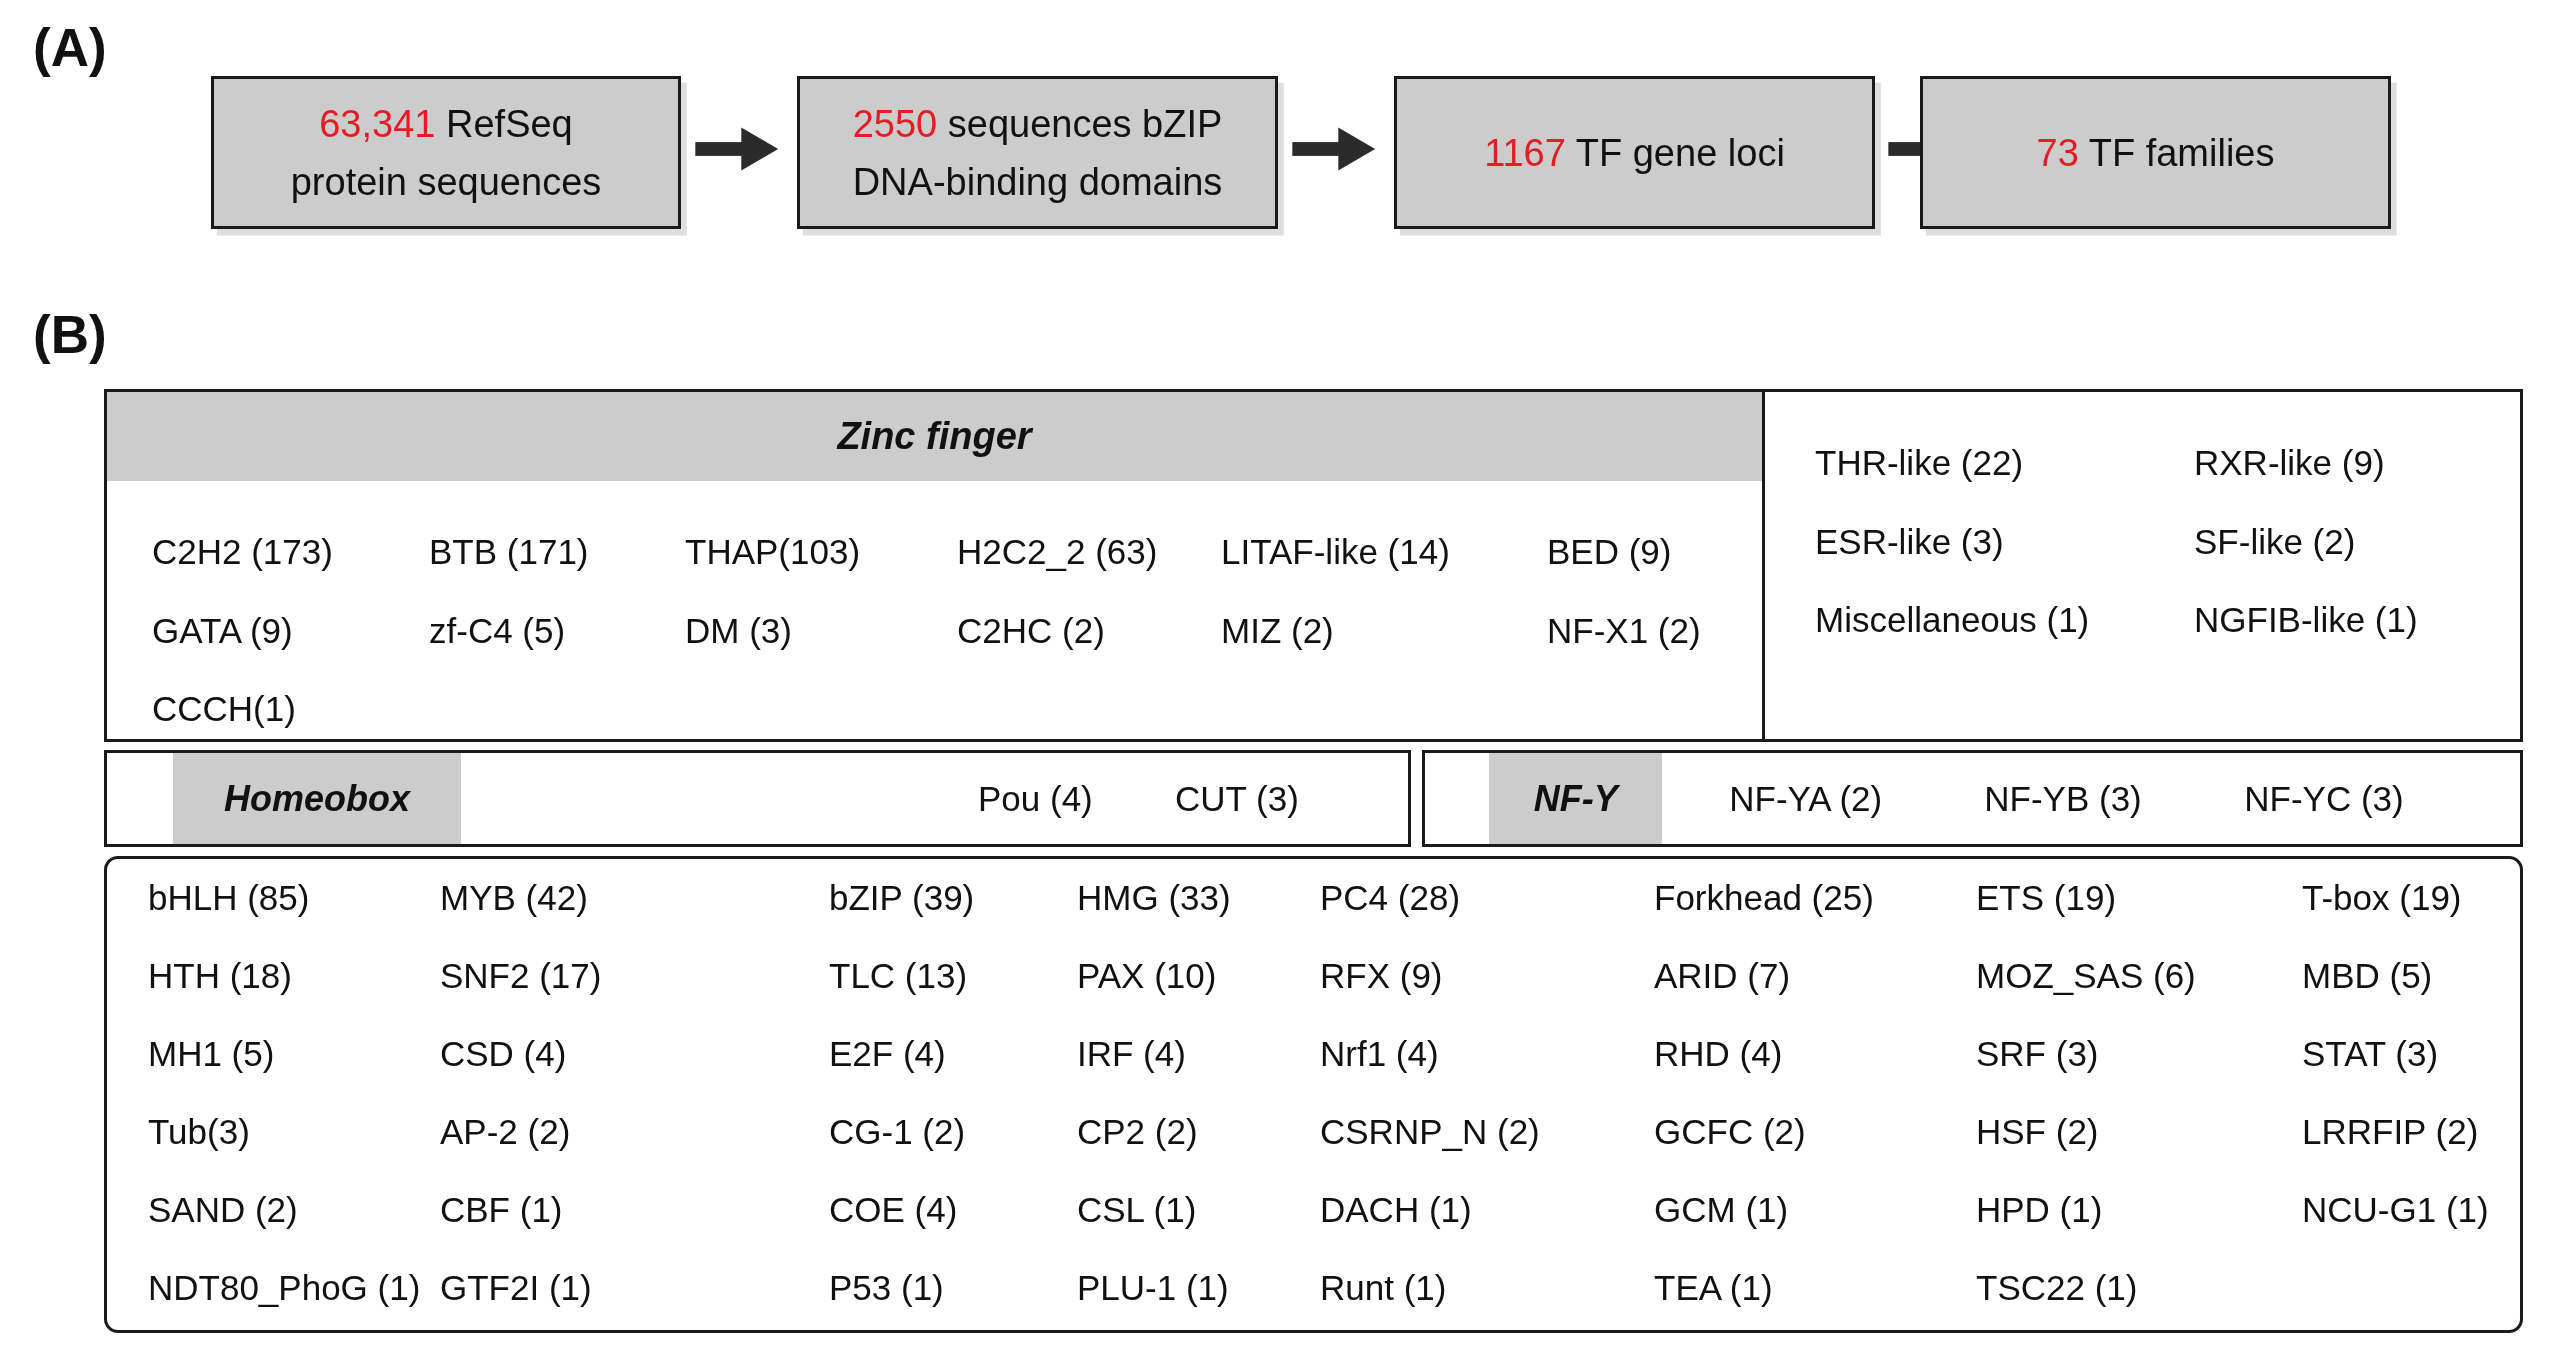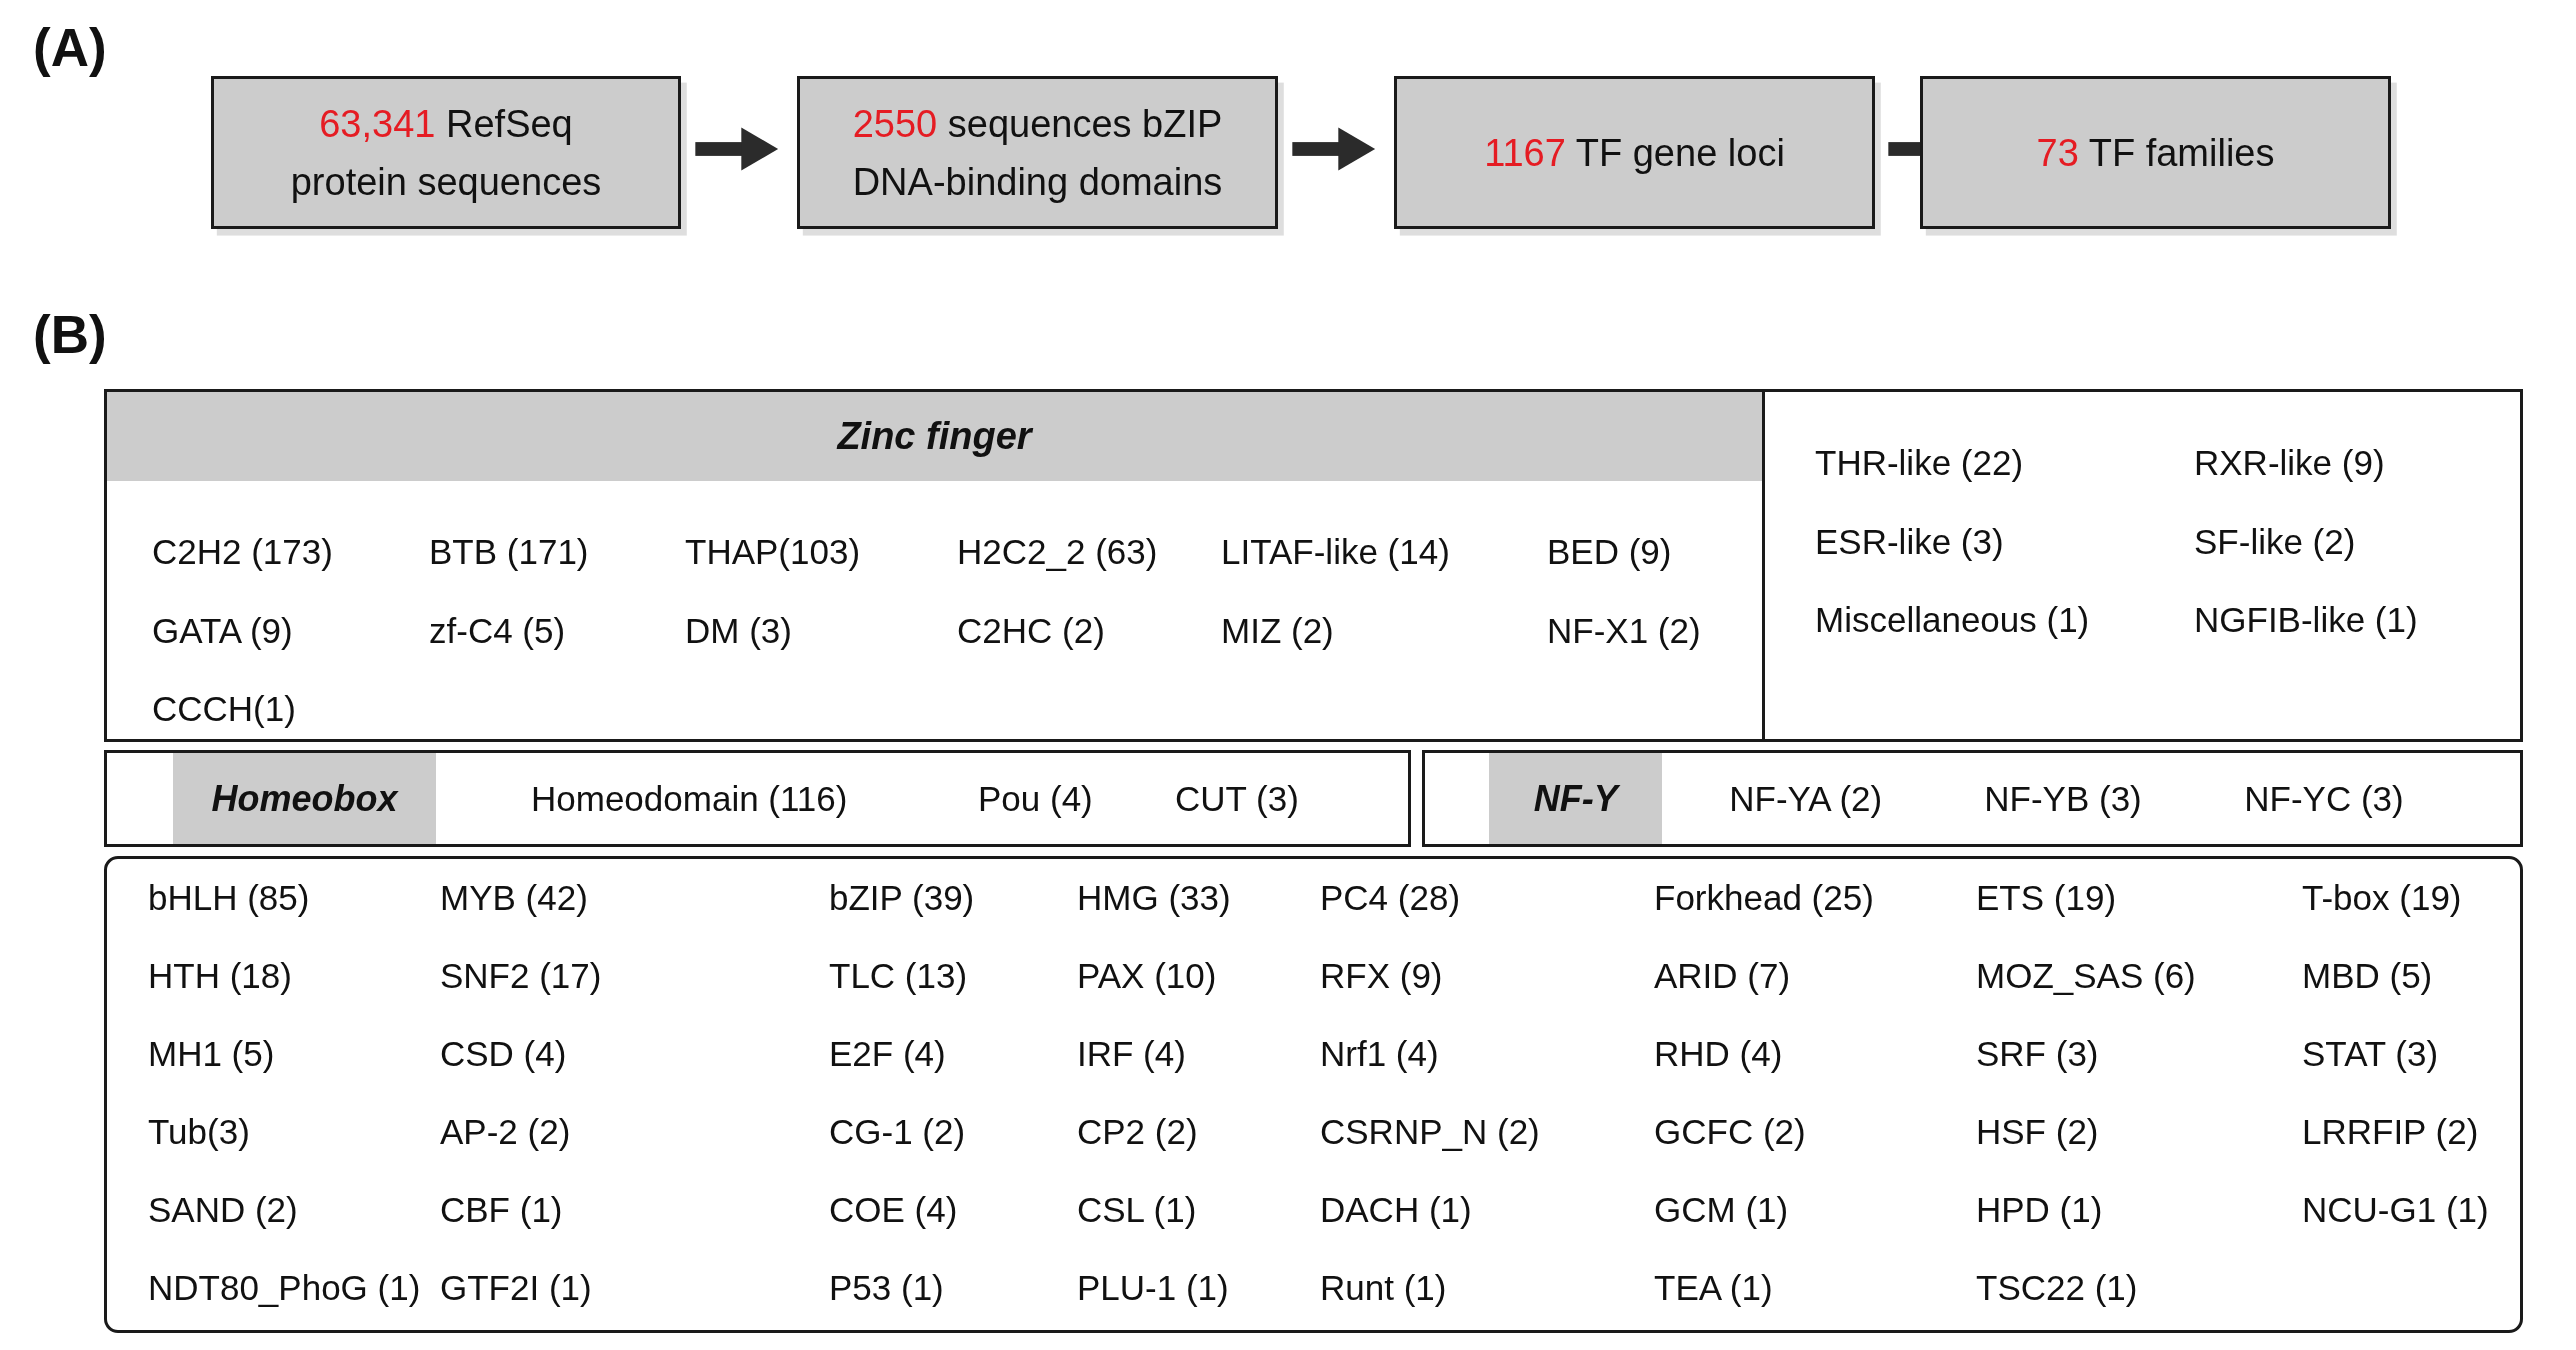--- a/index.html
+++ b/index.html
@@ -110,22 +110,21 @@
           <span class="item" style="left:50px;top:130px;">ESR-like (3)</span>
           <span class="item" style="left:429px;top:130px;">SF-like (2)</span>
           <span class="item" style="left:50px;top:208px;">Miscellaneous (1)</span>
           <span class="item" style="left:429px;top:208px;">NGFIB-like (1)</span>
         </div>
       </div>
     </div>
 
     <div class="sec2">
       <div class="band-box band-left">
-        <div class="band-cell" style="left:66px;width:263px;">Homeobox</div>
-        <span class="band-item" style="left:424px;">Homeodomain (116)</span>
+        <div class="band-cell" style="left:66px;width:288px;">Homeobox</div>
         <span class="band-item" style="left:871px;">Pou (4)</span>
         <span class="band-item" style="left:1068px;">CUT (3)</span>
       </div>
       <div class="band-box band-right">
         <div class="band-cell" style="left:64px;width:173px;">NF-Y</div>
         <span class="band-item" style="left:304px;">NF-YA (2)</span>
         <span class="band-item" style="left:559px;">NF-YB (3)</span>
         <span class="band-item" style="left:819px;">NF-YC (3)</span>
       </div>
     </div>

